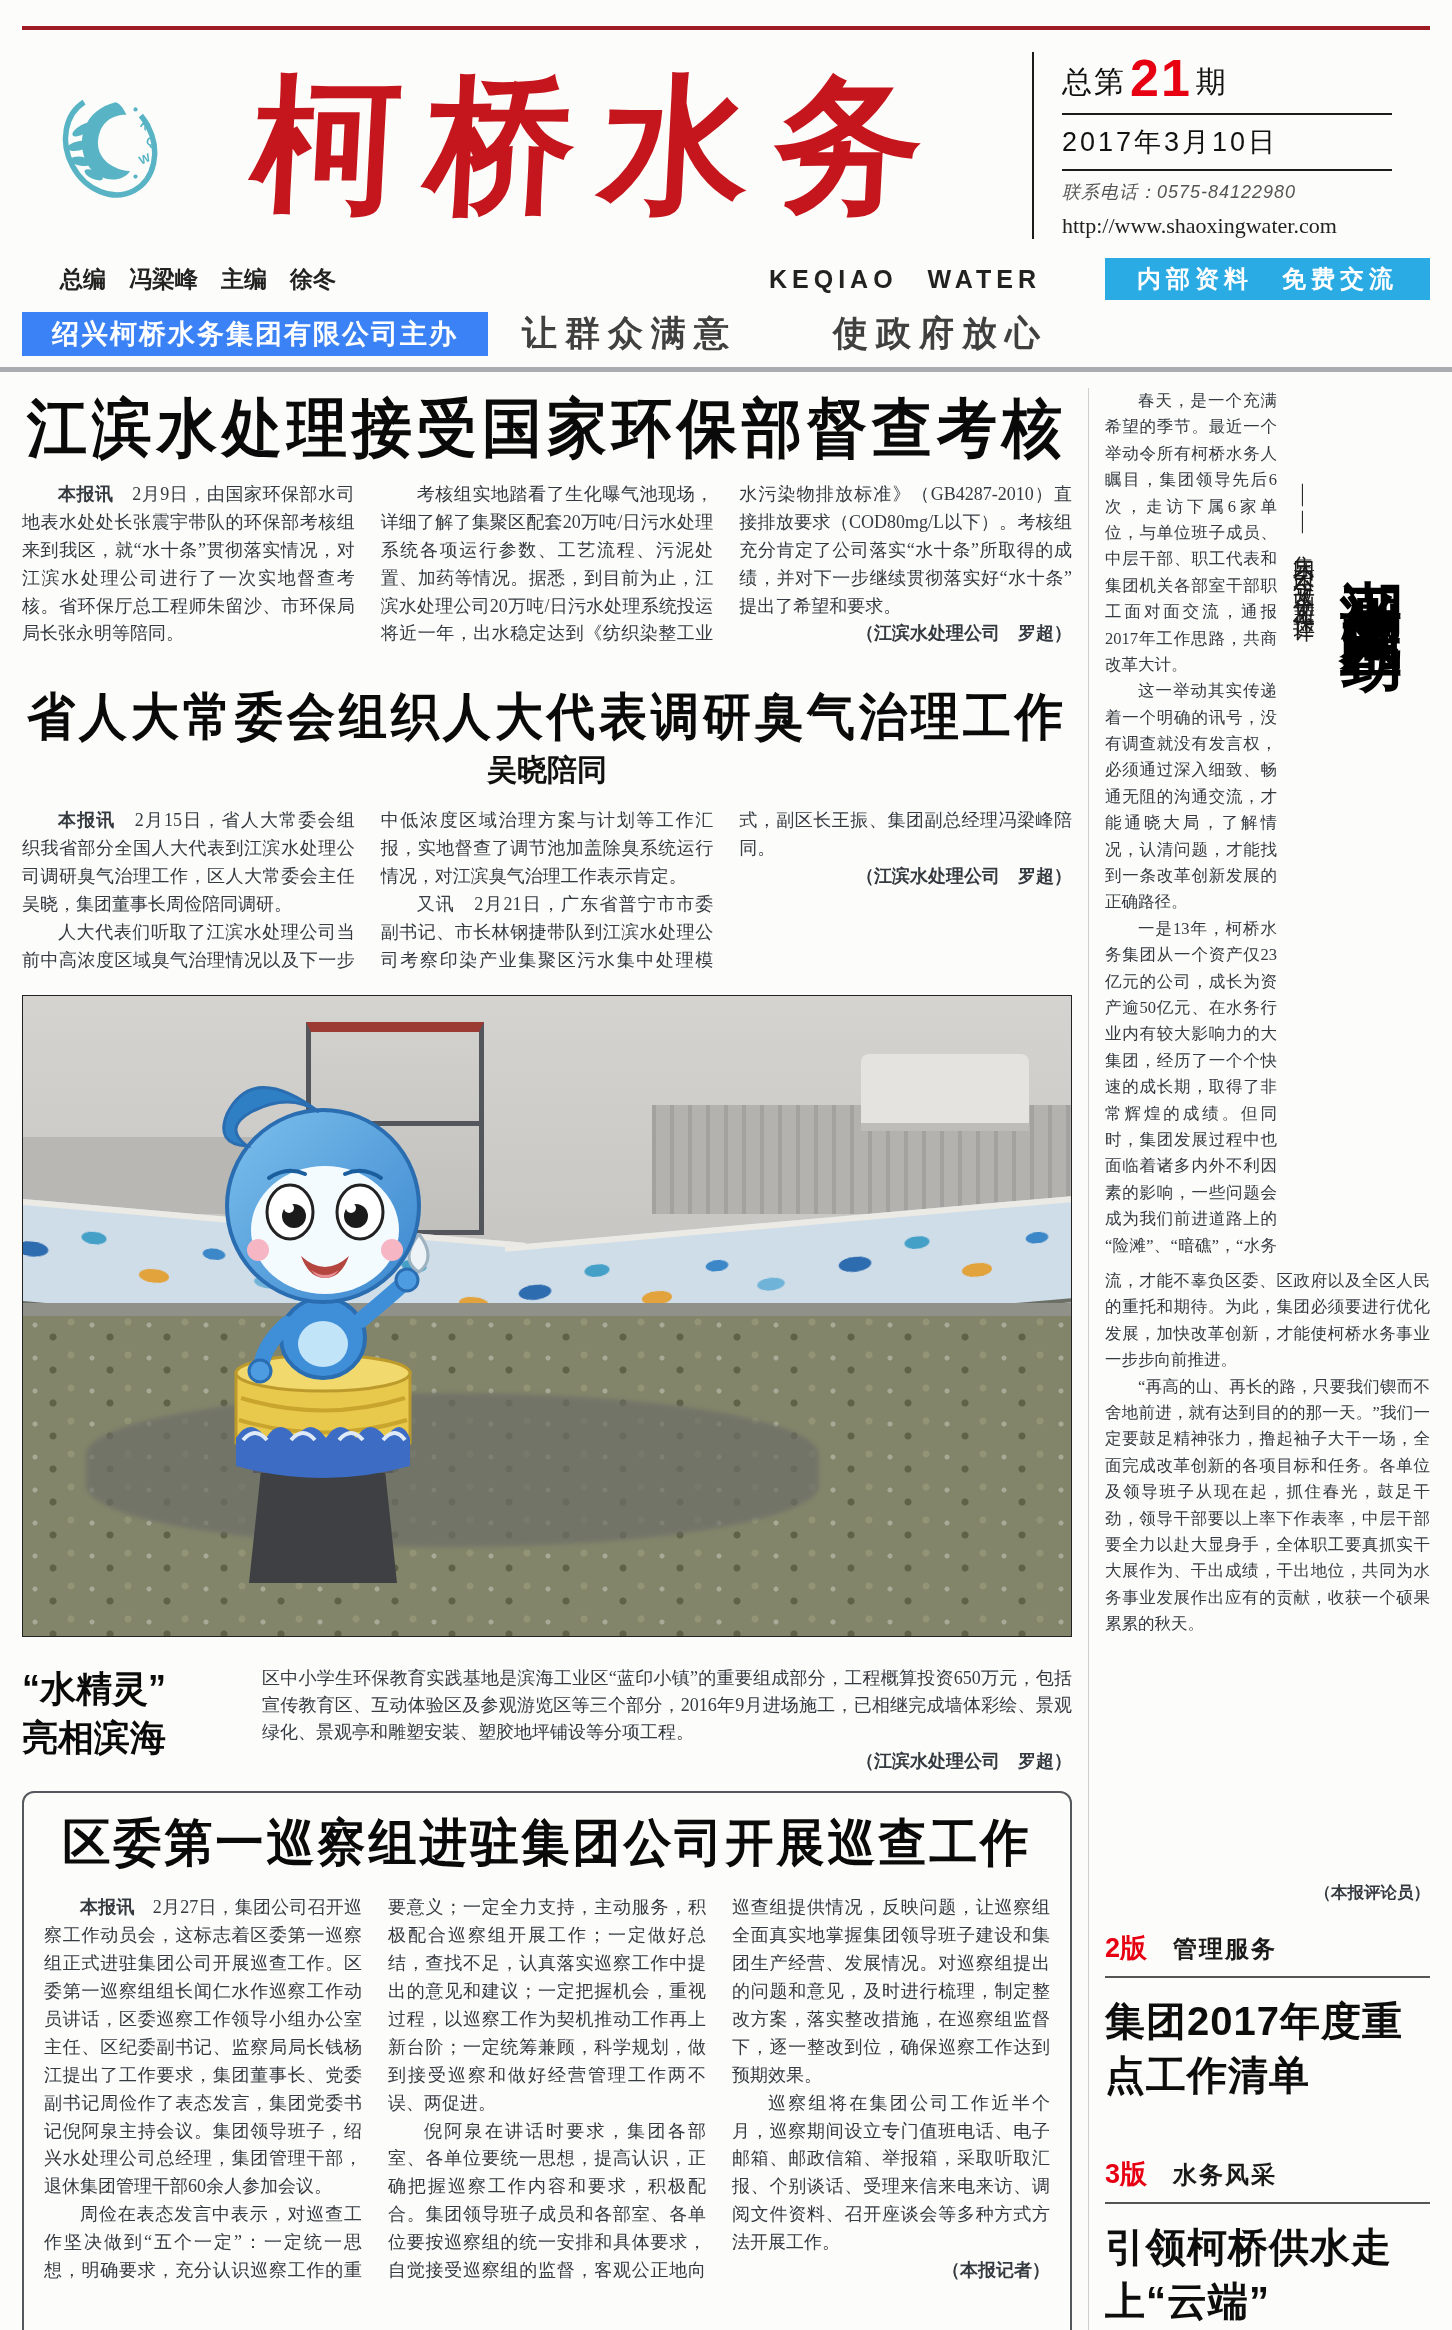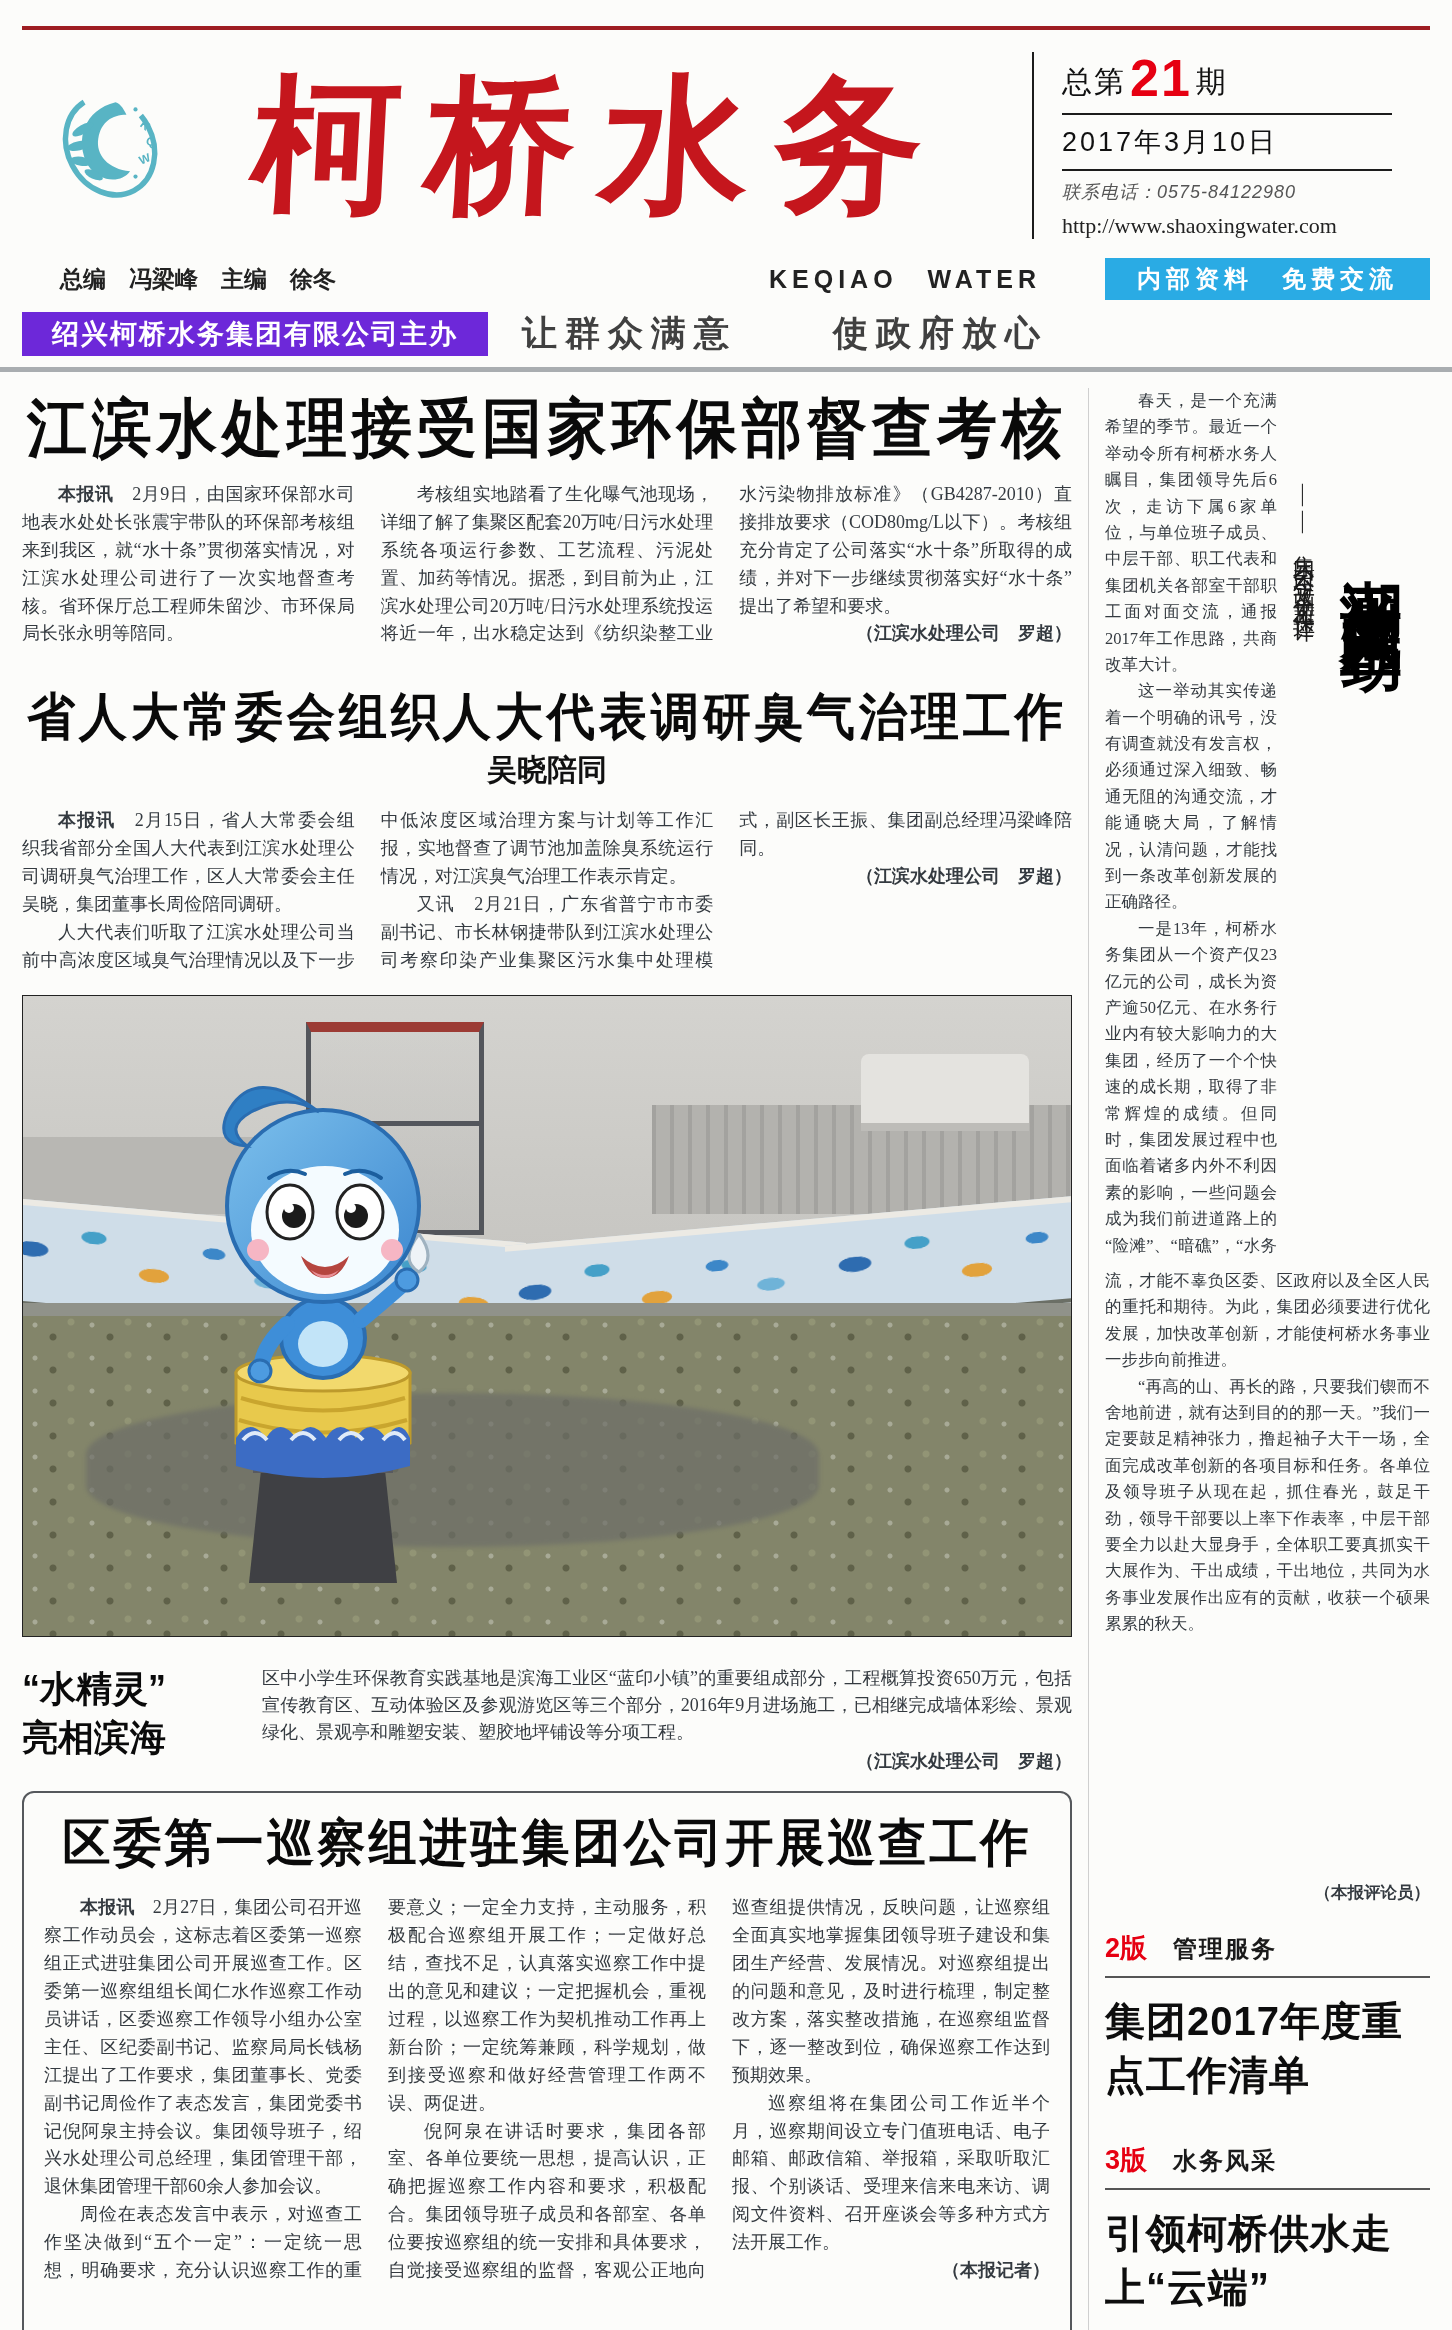--- a/index.html
+++ b/index.html
@@ -20,21 +20,21 @@
   .issue-date{font-size:27px;letter-spacing:3px;color:#111;}
   .issue-phone{font-size:18px;color:#555;letter-spacing:1px;font-style:italic;}
   .issue-site{font-family:"Liberation Serif",serif;font-size:22px;color:#222;}
   .sub-masthead{display:flex;align-items:center;margin-top:4px;padding:0 22px;}
   .editors{margin-left:38px;font-size:23px;color:#222;font-weight:600;}
   .english{margin-left:auto;margin-right:64px;font-family:"Liberation Sans",sans-serif;
            font-size:25px;font-weight:700;letter-spacing:5px;color:#222;}
   .badge{background:#2aabe4;color:#fff;font-family:"Liberation Sans",sans-serif;font-weight:700;
          font-size:24px;letter-spacing:5px;padding:5px 32px;}
   .publine{display:flex;align-items:center;margin-top:10px;padding-left:22px;}
-  .publisher{background:#6d28d9;color:#fff;font-family:"Liberation Sans",sans-serif;font-weight:700;
+  .publisher{background:#3b82f6;color:#fff;font-family:"Liberation Sans",sans-serif;font-weight:700;
              font-size:27px;letter-spacing:2px;padding:4px 30px;}
   .slogans{flex:1;display:flex;justify-content:center;gap:96px;padding-right:370px;
            font-family:"Liberation Sans",sans-serif;font-size:35px;font-weight:900;letter-spacing:8px;color:#404040;}
   .gray-rule{margin-top:10px;height:5px;background:#a9adb0;}
   
   .content{display:flex;padding:16px 22px 0;}
   .main-col{width:1050px;flex:0 0 auto;}
   .side-col{flex:1;margin-left:16px;padding-left:16px;border-left:1px solid #cfcfcf;}
   .headline1,.headline2,.headline3{font-family:"Liberation Sans",sans-serif;font-weight:900;color:#0a0a0a;
            text-align:center;line-height:1.15;transform:scaleY(1.06);}
@@ -94,21 +94,21 @@
   .c-body{font-size:16.5px;line-height:1.6;text-align:justify;color:#343a40;}
   .c-body p{margin:0;text-indent:2em;}
   .c-body1{width:172px;overflow:hidden;}
   .c-vsub{writing-mode:vertical-rl;font-size:22px;letter-spacing:5px;margin:96px 6px 0 12px;color:#1a1a1a;}
   .c-vhead{writing-mode:vertical-rl;font-family:"Liberation Sans",sans-serif;font-size:62px;font-weight:900;
            letter-spacing:9px;margin:142px 0 0 4px;color:#000;}
   .c-body2{margin-top:8px;height:608px;overflow:hidden;}
   .c-attrib{text-align:right;font-size:16.5px;font-weight:600;margin-top:6px;}
   
   .sidebar{margin-top:26px;font-family:"Liberation Sans",sans-serif;}
-  .sb-item2{margin-top:40px;}
+  .sb-item2{margin-top:54px;}
   .sb-head{display:flex;align-items:baseline;}
   .sb-page{color:#e60012;font-weight:800;font-size:27px;}
   .sb-section{margin-left:26px;font-weight:800;font-size:24px;color:#1a1a1a;letter-spacing:2px;}
   .sb-rule{height:2px;background:#555;margin:10px 0 16px;}
   .sb-title{font-size:40px;font-weight:900;line-height:1.35;color:#0d0d0d;letter-spacing:1px;}
 </style>
 </head>
 <body>
 
 <div class="page">

